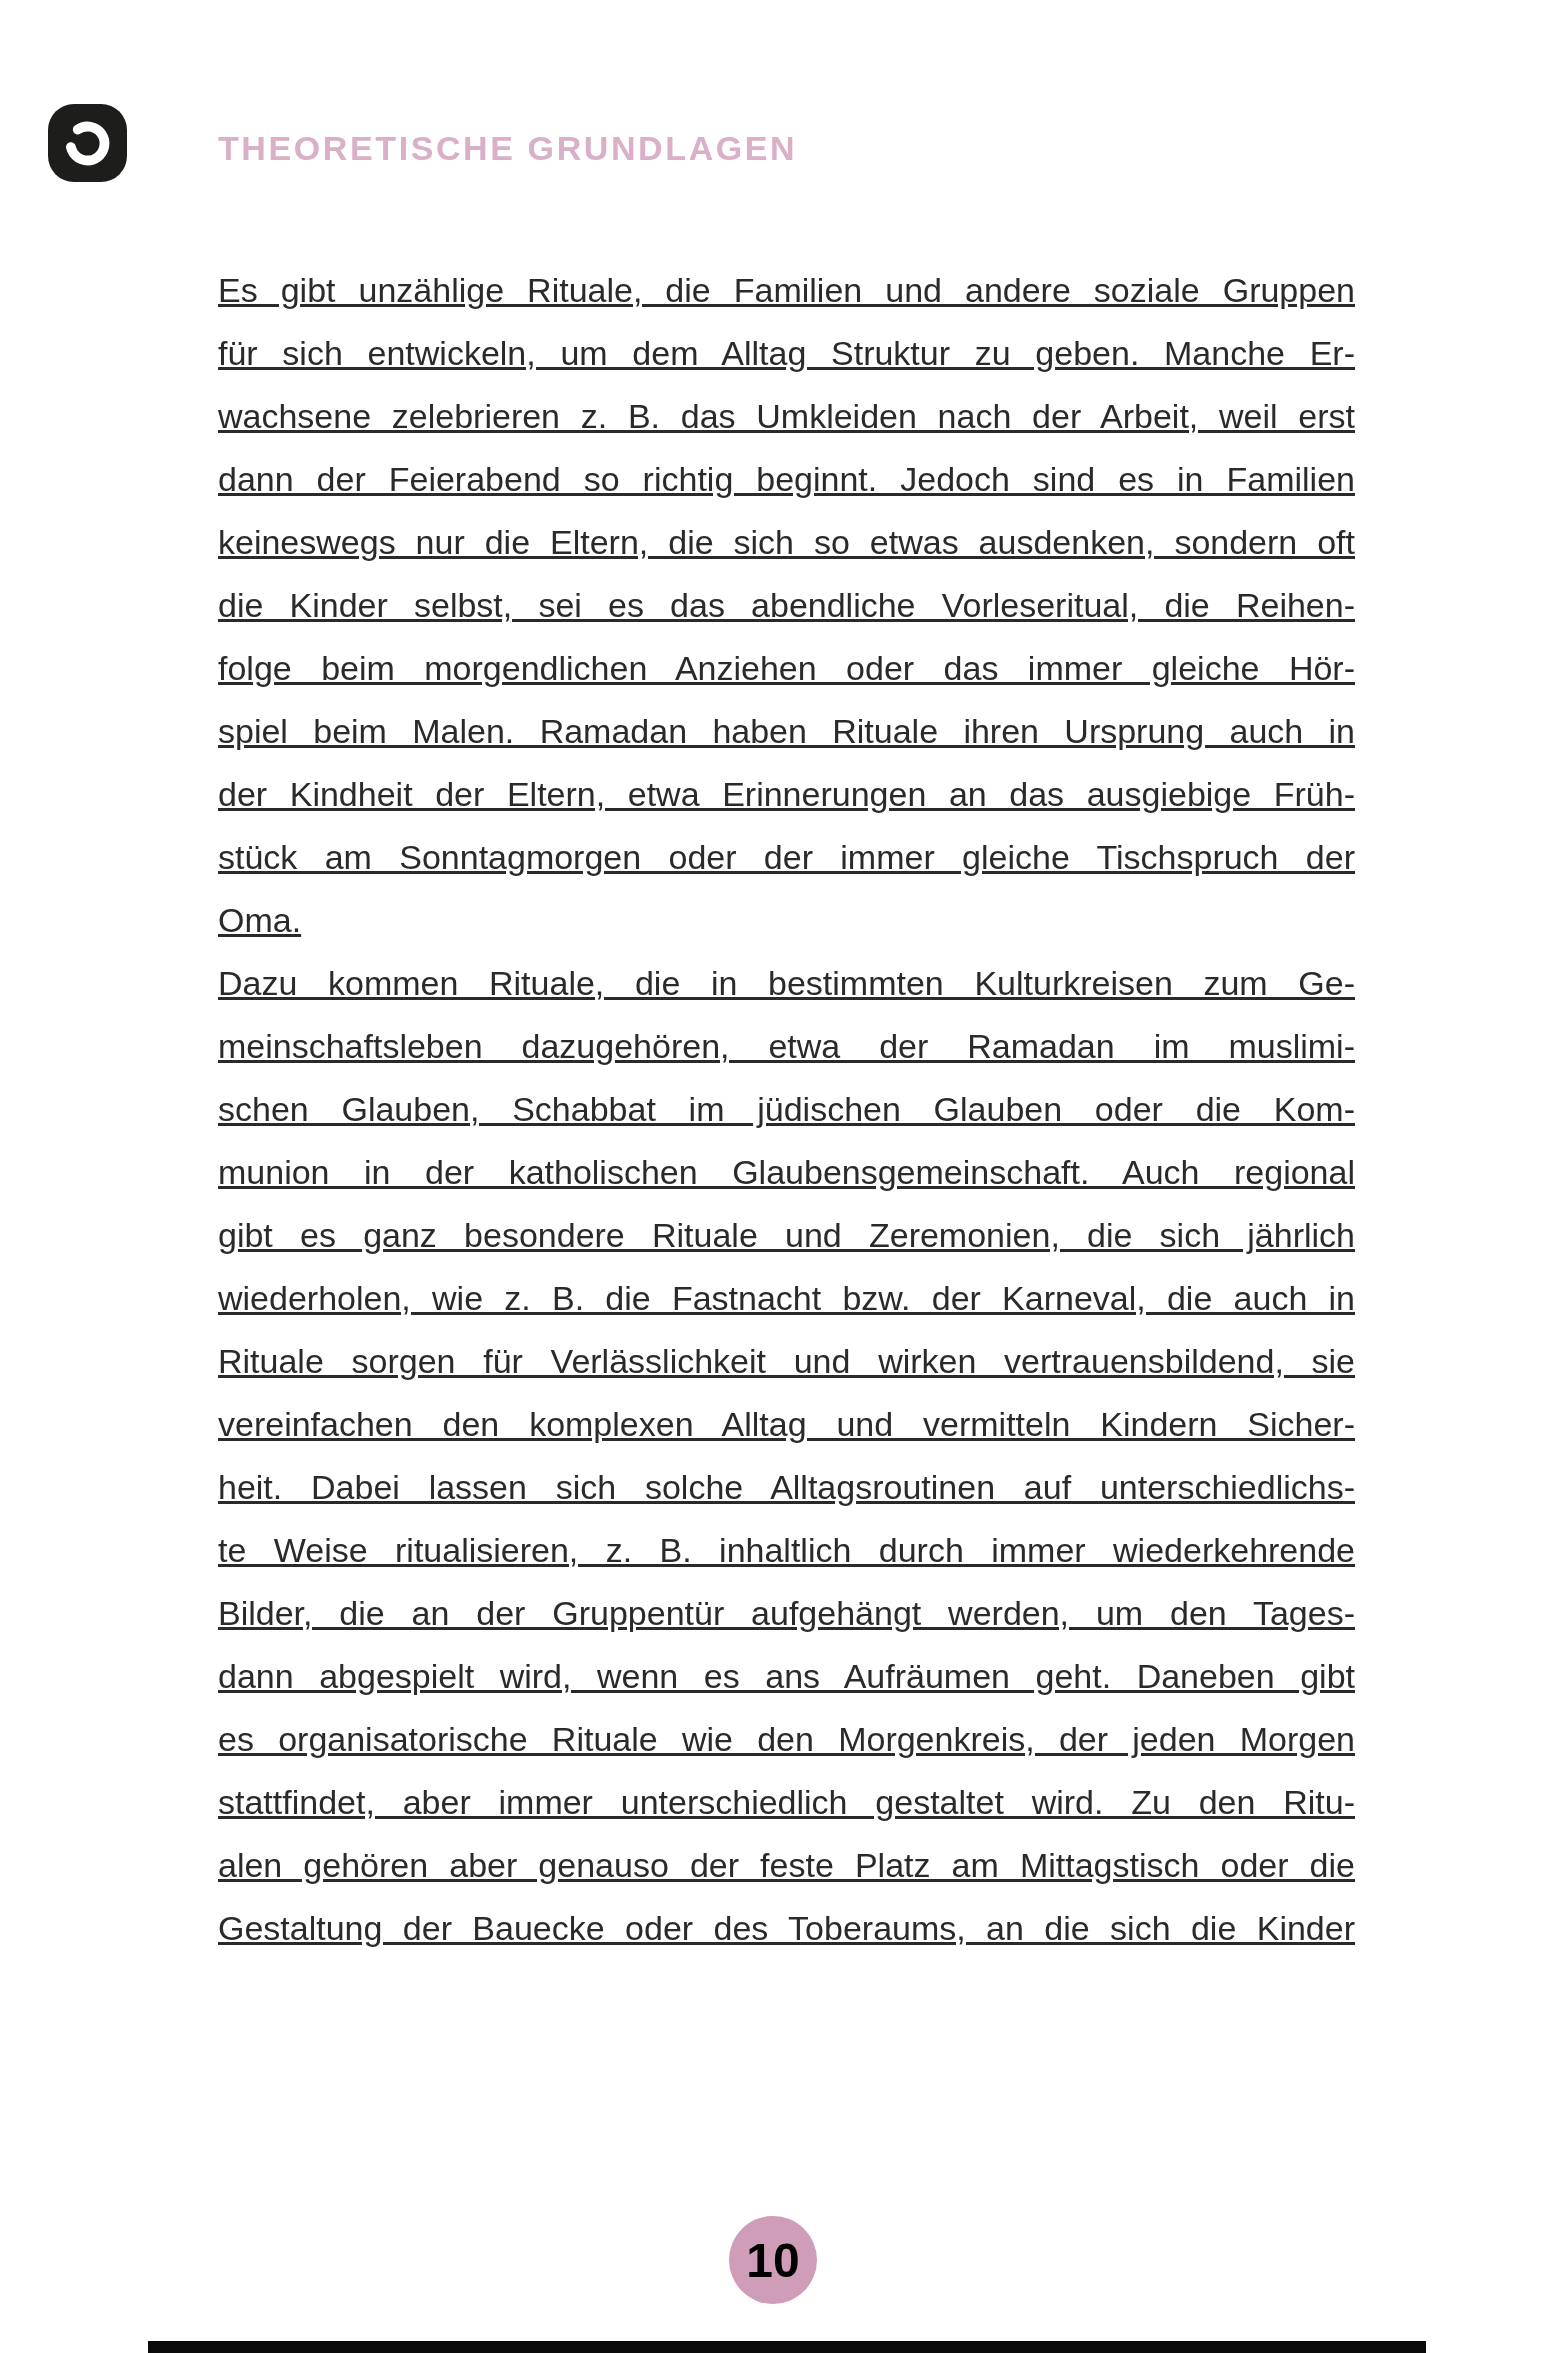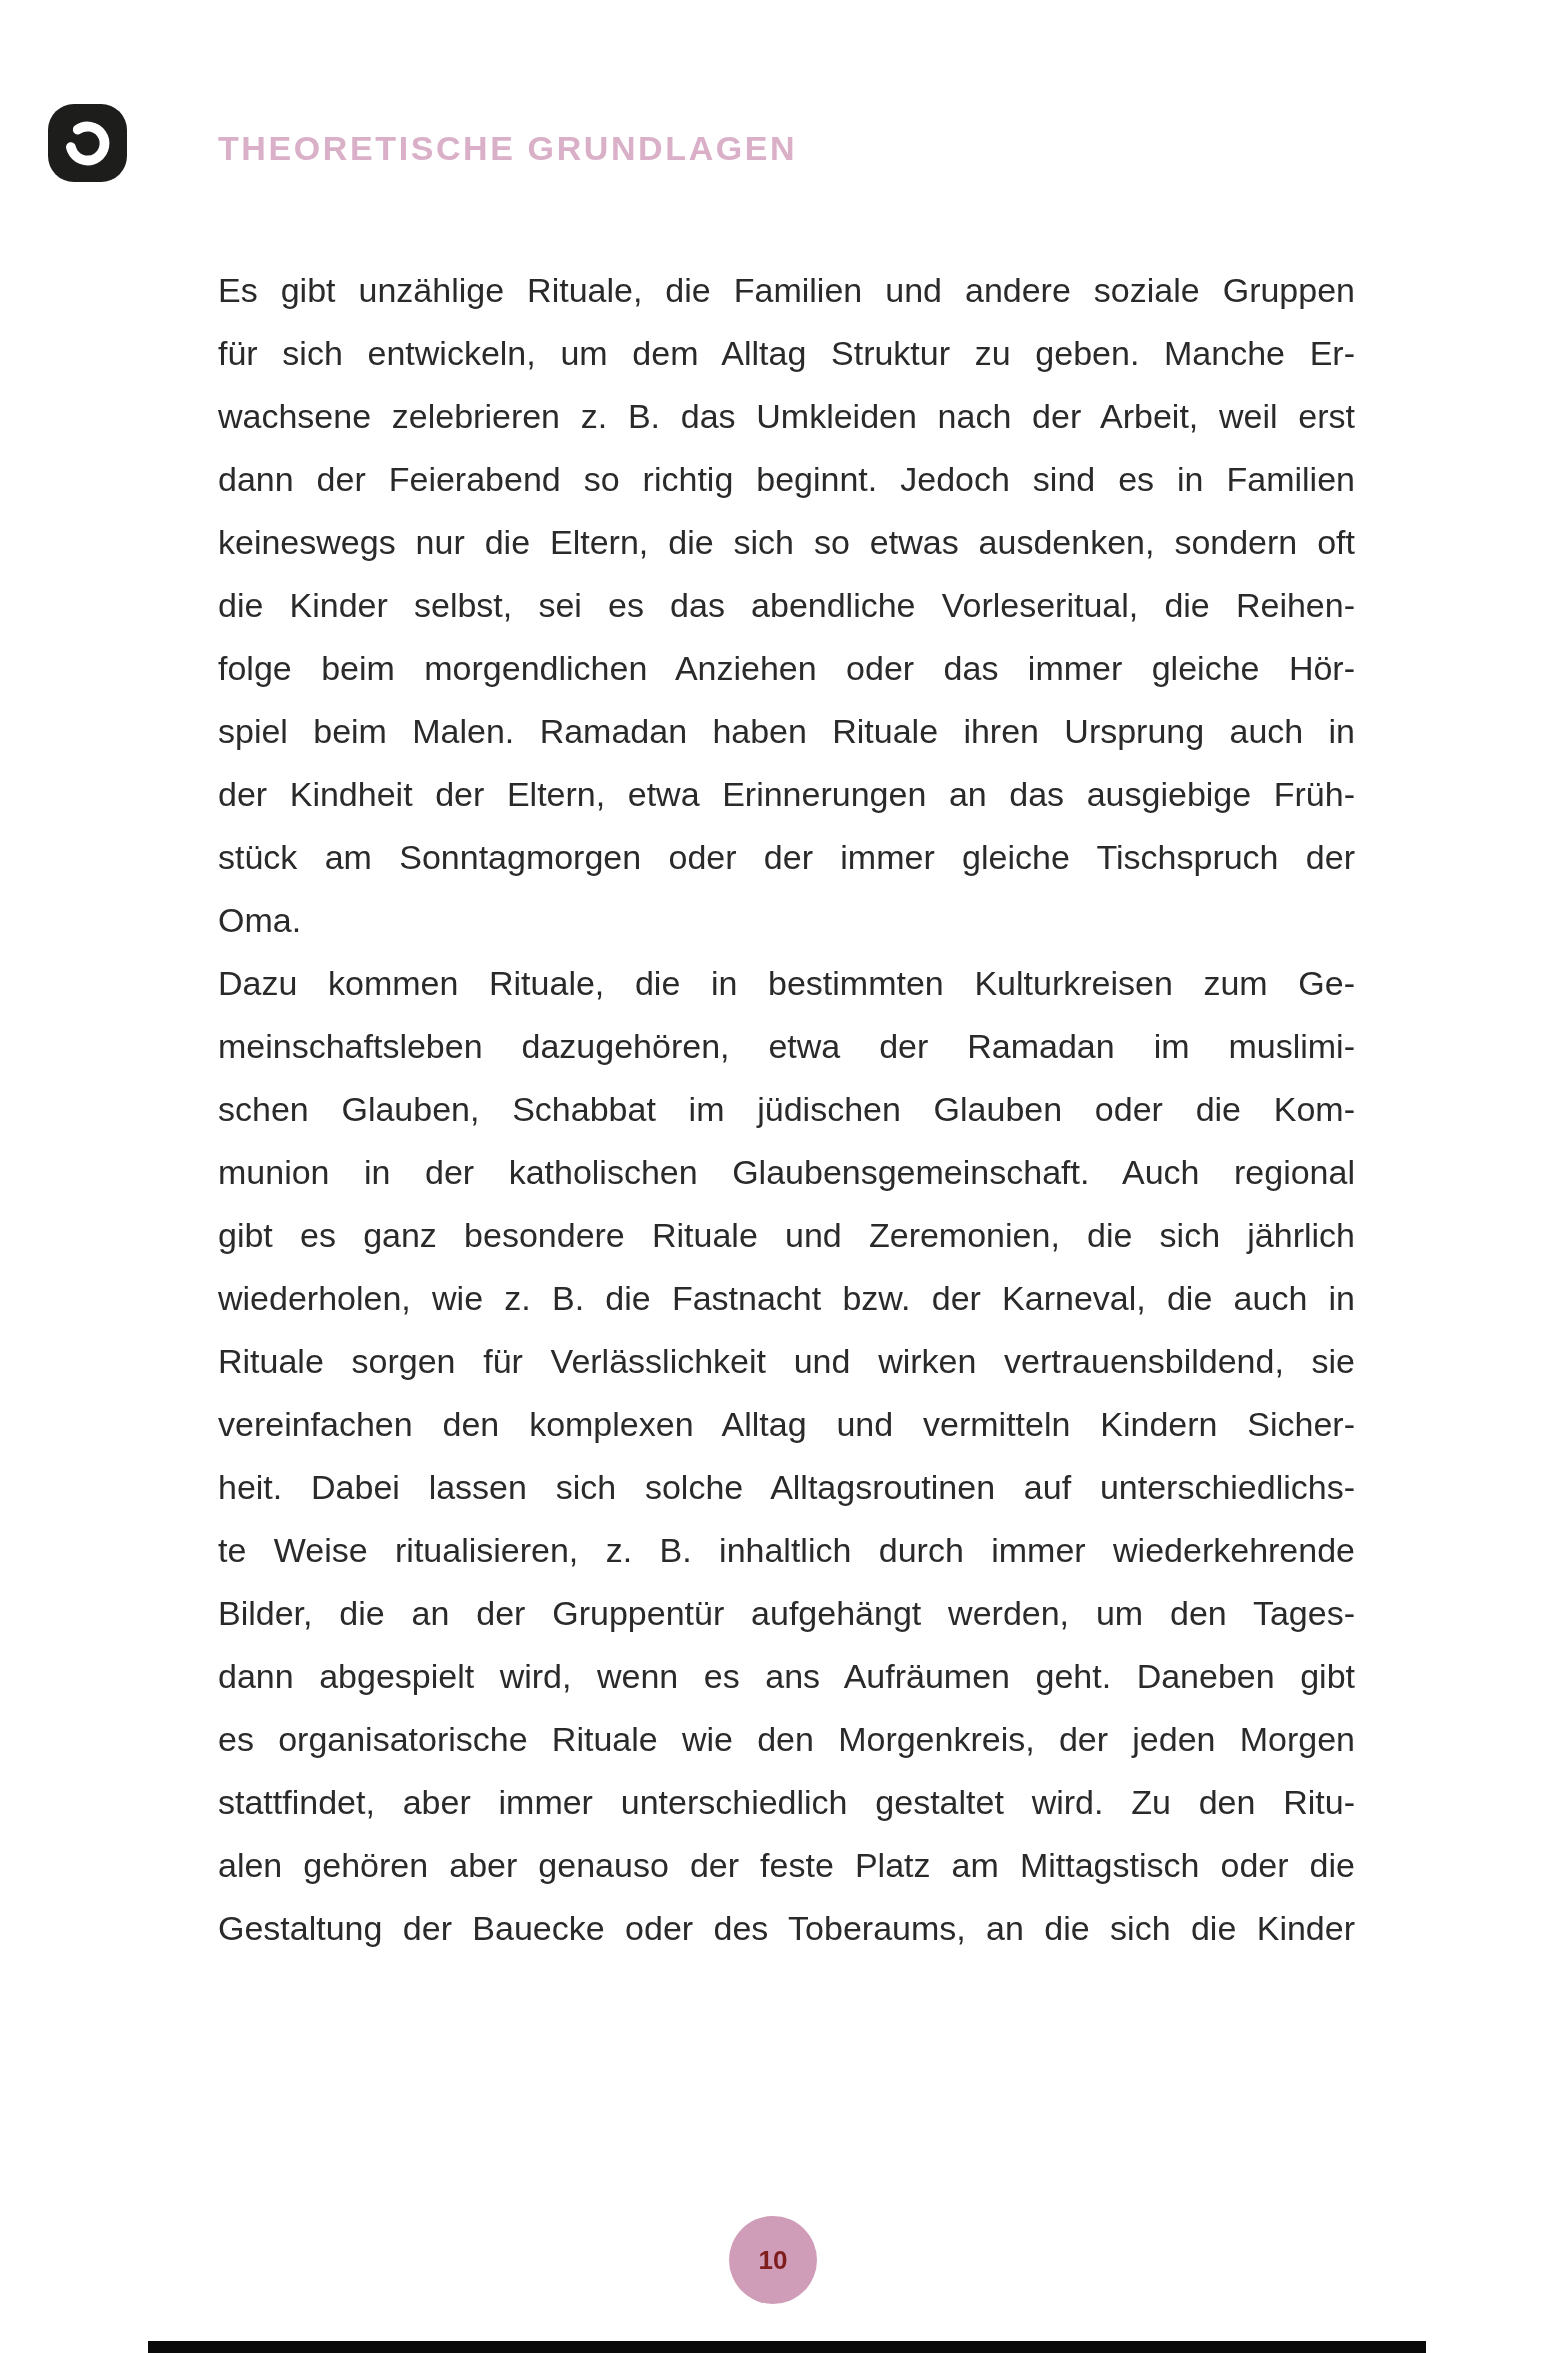--- a/index.html
+++ b/index.html
@@ -48,37 +48,38 @@
     width:1137px;
     font-size:34px;
     line-height:63px;
     color:var(--text-color);
   }
   .paragraph{display:block;}
   .line{
     text-align:justify;
     text-align-last:justify;
     white-space:normal;
+    text-decoration:underline;
   }
   .line.last{
     text-align-last:auto;
   }
   .page-number-circle{
     position:absolute;
     left:718px;
     top:2216px;
     width:88px;
     height:88px;
     border-radius:50%;
     background:var(--accent-pink);
     display:flex;
     align-items:center;
     justify-content:center;
-    color:#7f1d1d;
-    font-size:26px;
+    color:#000000;
+    font-size:48px;
     font-weight:700;
   }
   .scan-edge{
     position:absolute;
     left:137px;
     right:0;
     bottom:0;
     height:13px;
     background:#0a0a0a;
   }

